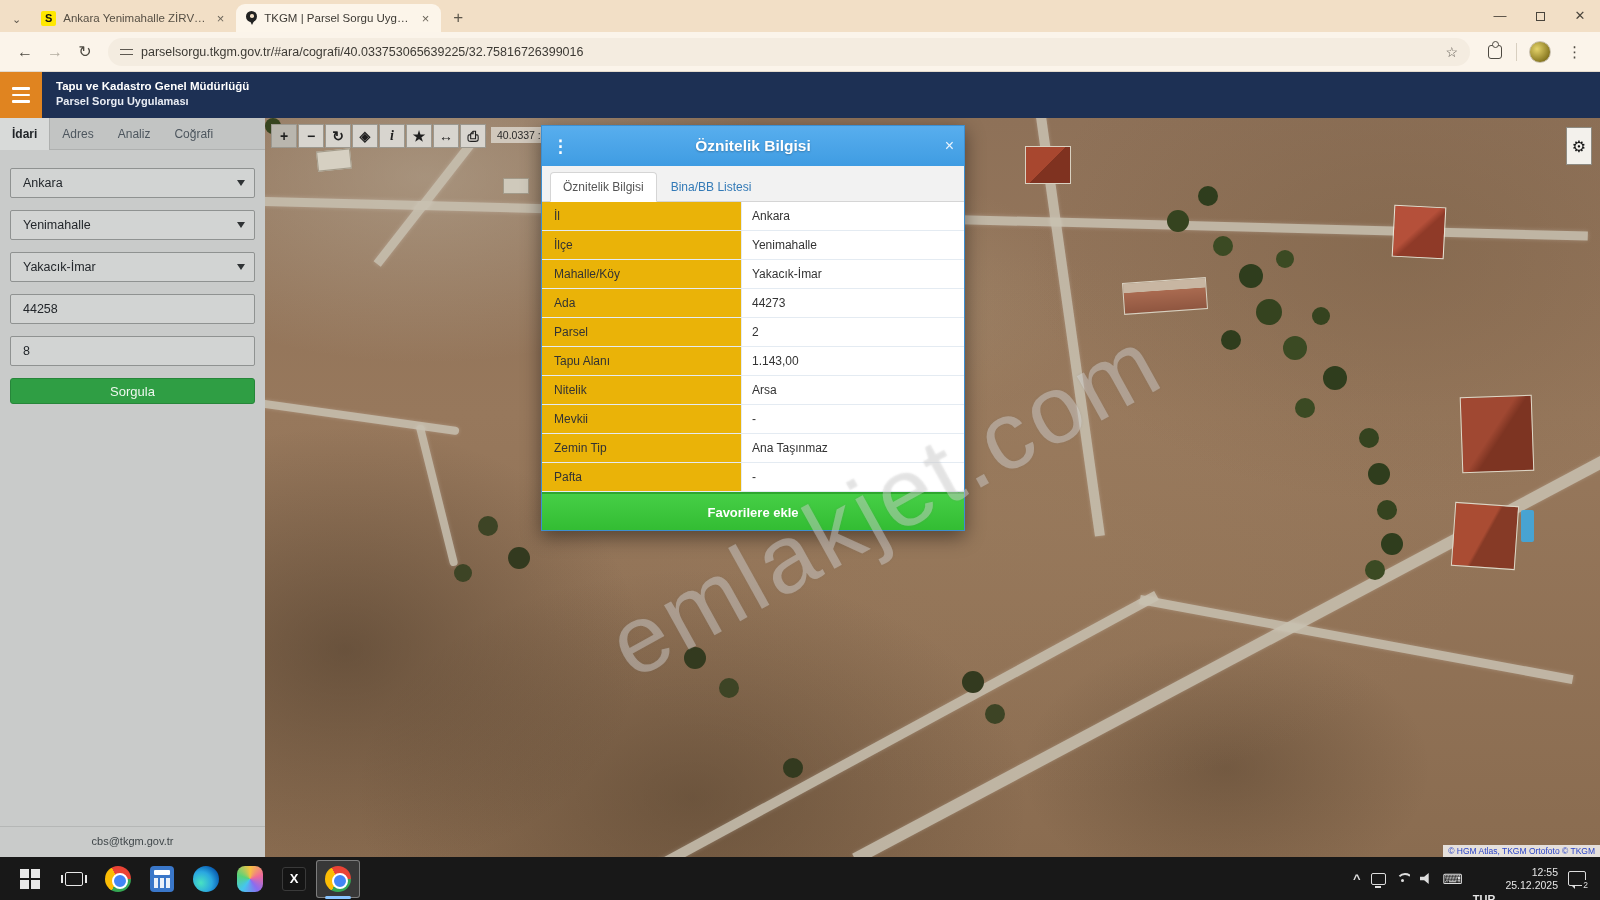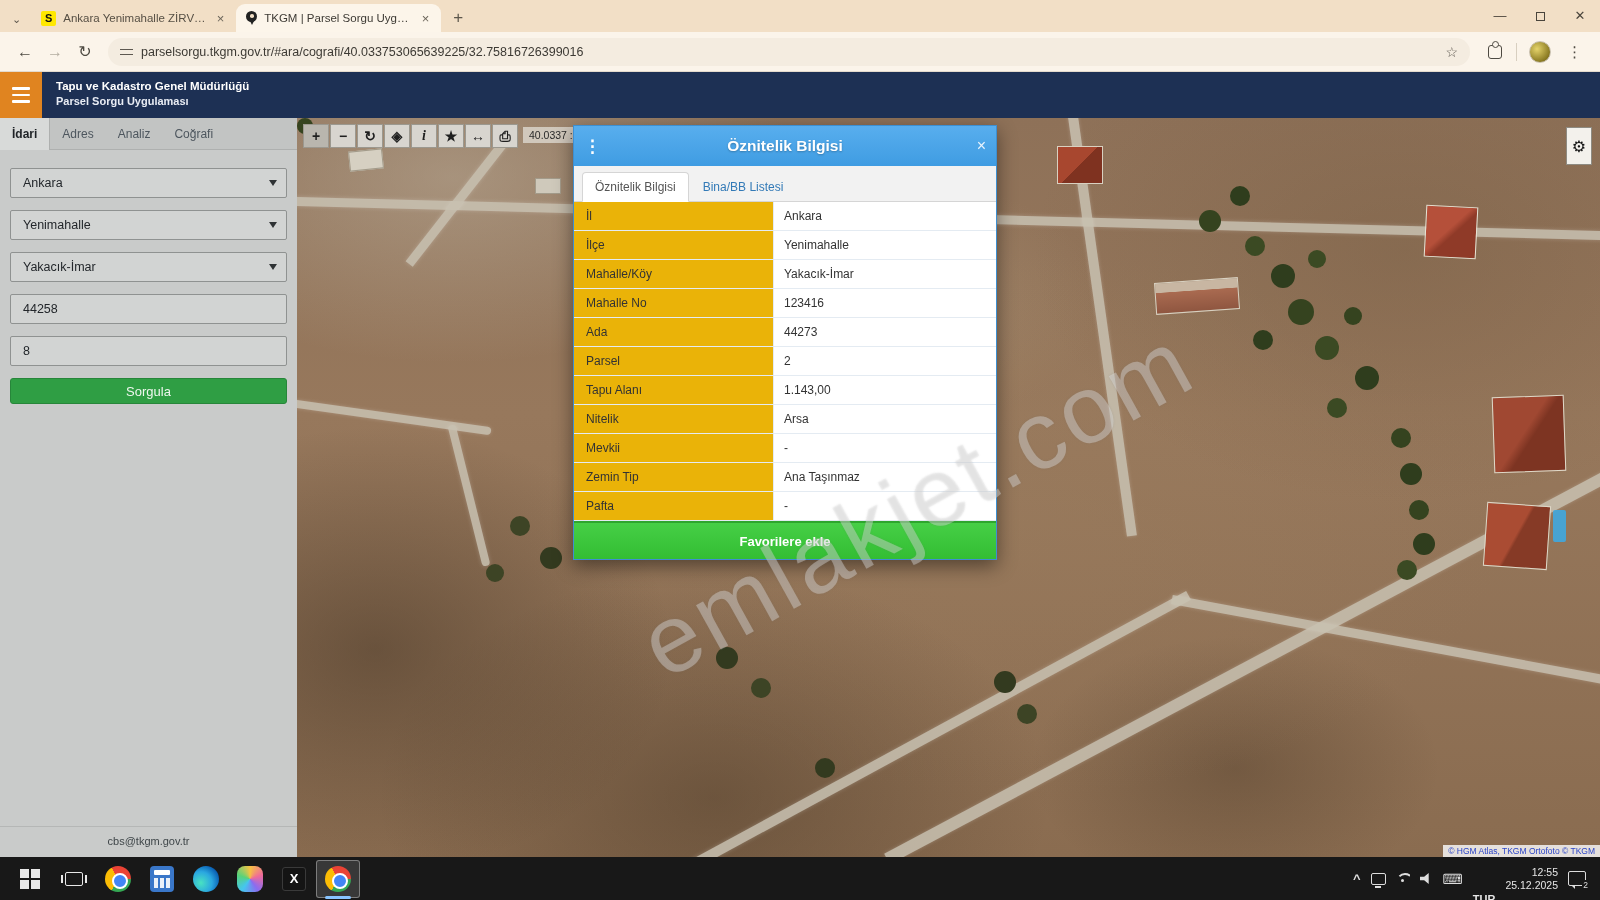--- a/index.html
+++ b/index.html
@@ -45,21 +45,21 @@
   .hamburger { width:42px; height:46px; background:#e08420; display:flex; flex-direction:column; align-items:center; justify-content:center; gap:4px; }
   .hamburger i { width:18px; height:2.5px; background:#fff; border-radius:1px; }
   .apptitles { padding:6px 0 0 14px; color:#fff; }
   .apptitles .l1 { font-size:11.5px; font-weight:bold; line-height:16px; }
   .apptitles .l2 { font-size:11px; font-weight:bold; line-height:15px; color:#e8ecf4; }
 
   
   .content { position:absolute; left:0; top:118px; width:1600px; height:739px; display:flex; }
 
   
-  .sidebar { position:relative; width:297px; background:#c9cbca; flex:0 0 auto; display:flex; flex-direction:column; }
+  .sidebar { position:relative; width:265px; background:#c9cbca; flex:0 0 auto; display:flex; flex-direction:column; }
   .side-tabs { height:32px; display:flex; align-items:center; background:#c2c4c3; border-bottom:1px solid #aeb0af; }
   .side-tab { font-size:12px; color:#4d565e; padding:0 12px; height:32px; line-height:32px; }
   .side-tab.active { background:#d8dad9; color:#1e2226; font-weight:bold; border-right:1px solid #aeb0af; }
   .side-body { padding:18px 10px 0 10px; }
   .sel, .inp { position:relative; width:100%; height:30px; background:#d2d4d3; border:1px solid #8f9291; border-radius:2px; margin-bottom:12px; display:flex; align-items:center; padding:0 26px 0 12px; font-size:12.5px; color:#23272b; }
   .sel .chev { position:absolute; right:9px; top:11px; width:0; height:0; border-left:4.5px solid transparent; border-right:4.5px solid transparent; border-top:6px solid #2f3335; }
   .btn-sorgula { width:100%; height:26px; background:#2f9e44; border:1px solid #27863a; border-radius:3px; color:#eef7ee; font-size:13px; display:flex; align-items:center; justify-content:center; }
   .side-footer { margin-top:auto; border-top:1px solid #b5b7b6; text-align:center; font-size:11px; color:#3f4649; padding:8px 0 10px 0; }
 
   
@@ -302,24 +302,20 @@
             </div>
           <div class="mrow">
               <span class="lab">İlçe</span>
               <span class="val">Yenimahalle</span>
             </div>
           <div class="mrow">
               <span class="lab">Mahalle/Köy</span>
               <span class="val">Yakacık-İmar</span>
             </div>
           <div class="mrow">
-              <span class="lab">Mahalle No</span>
-              <span class="val">123416</span>
-            </div>
-          <div class="mrow">
               <span class="lab">Ada</span>
               <span class="val">44273</span>
             </div>
           <div class="mrow">
               <span class="lab">Parsel</span>
               <span class="val">2</span>
             </div>
           <div class="mrow">
               <span class="lab">Tapu Alanı</span>
               <span class="val">1.143,00</span>

